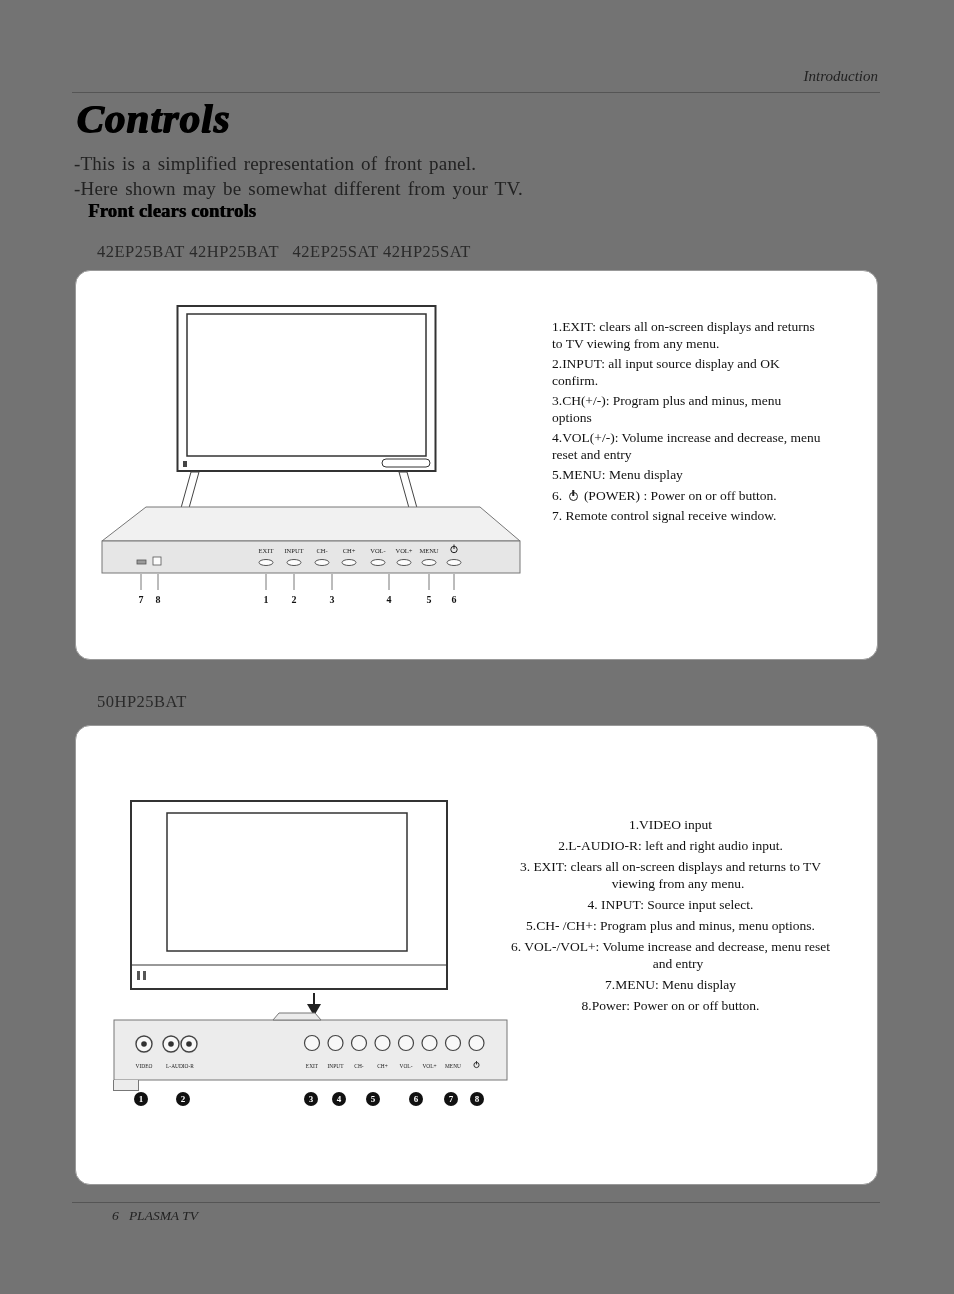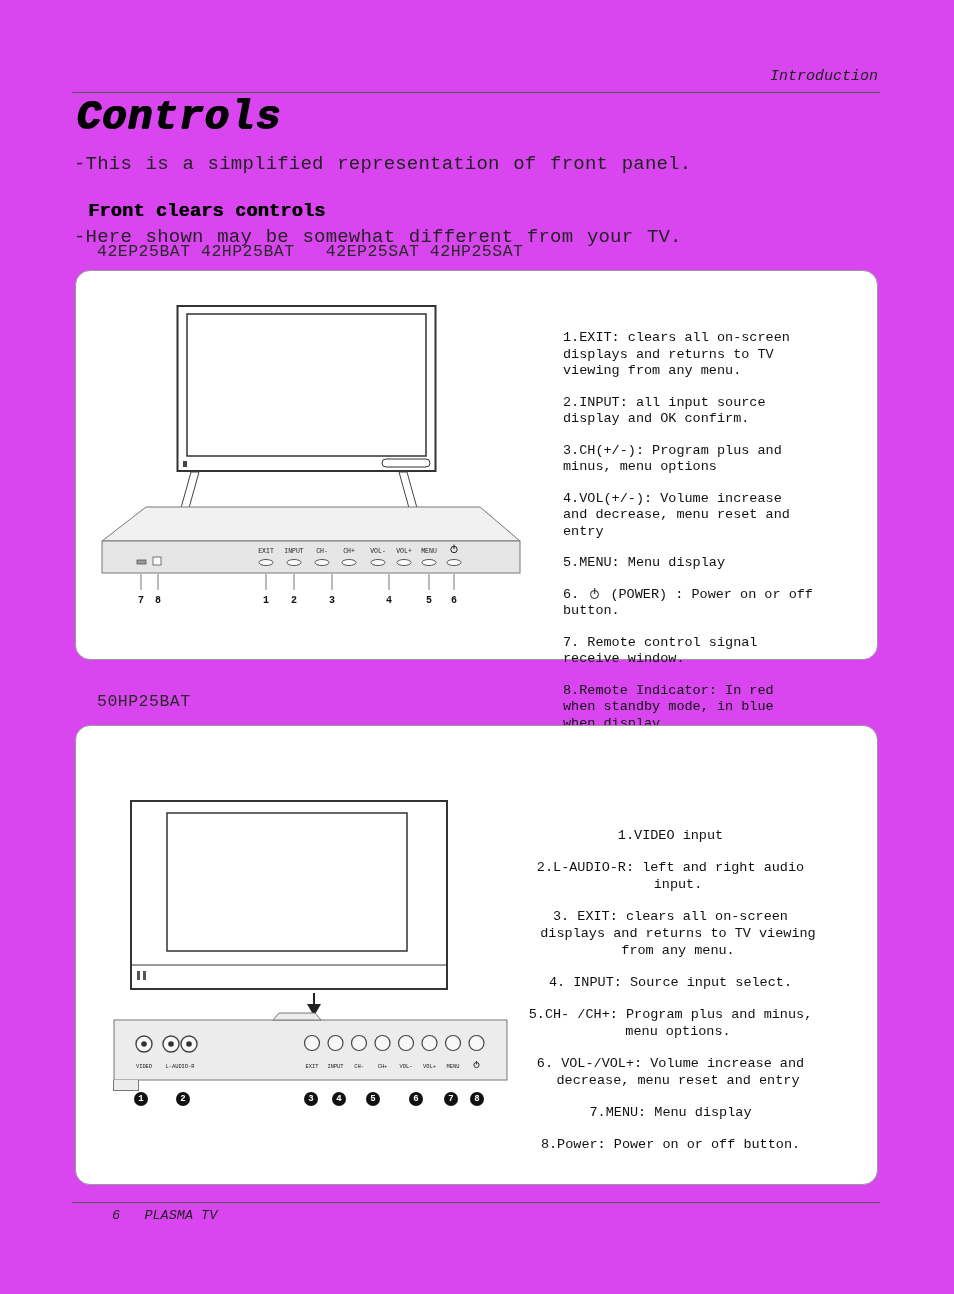--- a/index.html
+++ b/index.html
@@ -1,49 +1,49 @@
 <!DOCTYPE html>
 <html><head>
 <meta charset="utf-8">
 <style>
   * { margin:0; padding:0; box-sizing:border-box; }
   html,body { background:#888; }
   .page {
     position:relative; width:954px; height:1294px; margin:0 auto;
-    background:#d946ef; color:#1a1a1a;
-    font-family:Liberation Mono, monospace;
+    background:#737373; color:#1a1a1a;
+    font-family:Liberation Serif, serif;
     overflow:hidden;
   }
   .hdr-right { position:absolute; top:68px; right:76px; font-style:italic; font-size:15px; color:#222; }
   .rule { position:absolute; left:72px; width:808px; border-top:1.5px solid #555; }
   .rule-top { top:92px; }
   .rule-bottom { top:1202px; }
   .title {
     position:absolute; left:76px; top:94px; font-size:41px; font-style:italic; font-weight:bold;
     color:#000; letter-spacing:1px; text-shadow:1.5px 0 #000, 0.5px 0.5px #000;
   }
   .intro { position:absolute; left:74px; font-size:19px; color:#222; word-spacing:2px; letter-spacing:0.2px; }
-  .i1 { top:153px; } .i2 { top:178px;margin-top:48px; }
+  .i1 { top:153px; } .i2 { top:178px; }
   .subhead {
     position:absolute; left:88px; top:201px; font-size:18.5px; font-weight:bold; color:#000;
     text-shadow:0.7px 0 #000; letter-spacing:0.2px;
   }
   .models { position:absolute; left:97px; top:242px; font-size:16.5px; color:#2a2a2a; letter-spacing:0.5px; white-space:pre;text-align:center; }
   .model2 { position:absolute; left:97px; top:692px; font-size:16.5px; font-weight:normal; color:#2a2a2a; letter-spacing:0.5px; }
   .box { position:absolute; left:75px; width:803px; border:1.5px solid #999; border-radius:15px; background:#fff; }
   .box1 { top:270px; height:390px; }
   .box2 { top:725px; height:460px; }
   .box svg { position:absolute; }
   .tv1 { left:100px; top:33px; }
   .panel1 { left:25px; top:235px; }
   .tv2 { left:53px; top:73px; }
   .panel2 { left:37px; top:285px; }
   .foot-step { position:absolute; left:37px; top:354px; width:26px; height:11px; background:#ececec; border:1px solid #777; border-top:none; }
   .desc { position:absolute; font-size:13.5px; color:#111; }
-  .desc p { margin:15px; }
+  .desc p { margin:4px; }
   .desc1 { left:472px; top:44px; width:280px; line-height:16.5px; }
   .desc2 { left:427px; top:86px; width:335px; line-height:17px;text-align:center; }
   .desc2 p { padding-left:15px; text-indent:-15px; }
   .pwr-inline { display:inline-block; width:9px; height:9px; border:1.4px solid #222; border-radius:50%; position:relative; vertical-align:-1px; margin:0 3px; }
   .pwr-inline::after { content:""; position:absolute; left:50%; top:-3px; transform:translateX(-50%); width:1.5px; height:6px; background:#222; }
   .numcircle {
     position:absolute; top:366px; width:14px; height:14px; border-radius:50%;
     background:#111; color:#fff; font-size:9px; font-weight:bold; line-height:14px; text-align:center;
   }
   .footer { position:absolute; left:72px; top:1208px; font-style:italic; font-size:13.5px; color:#222; white-space:pre;margin-left:40px; }
@@ -128,21 +128,20 @@
     </svg>
 
     <div class="desc desc1">
       <p>1.EXIT: clears all on-screen displays and returns to TV viewing from any menu.</p>
       <p>2.INPUT: all input source display and OK confirm.</p>
       <p>3.CH(+/-): Program plus and minus, menu options</p>
       <p>4.VOL(+/-): Volume increase and decrease, menu reset and entry</p>
       <p>5.MENU: Menu display</p>
       <p><span>6. </span><span class="pwr-inline"></span><span> (POWER) : Power on or off button.</span></p>
       <p>7. Remote control signal receive window.</p>
-      <p>8.Remote Indicator: In red when standby mode, in blue when display.</p>
     </div>
   </div>
 
   <h3 class="model2">50HP25BAT</h3>
 
   <div class="box box2">
 
     <svg class="tv2" width="320" height="220" viewBox="0 0 320 220">
       <rect x="2" y="2" width="316" height="188" fill="#fff" stroke="#333" stroke-width="2"></rect>
       <rect x="38" y="14" width="240" height="138" fill="#fff" stroke="#333" stroke-width="1.5"></rect>

